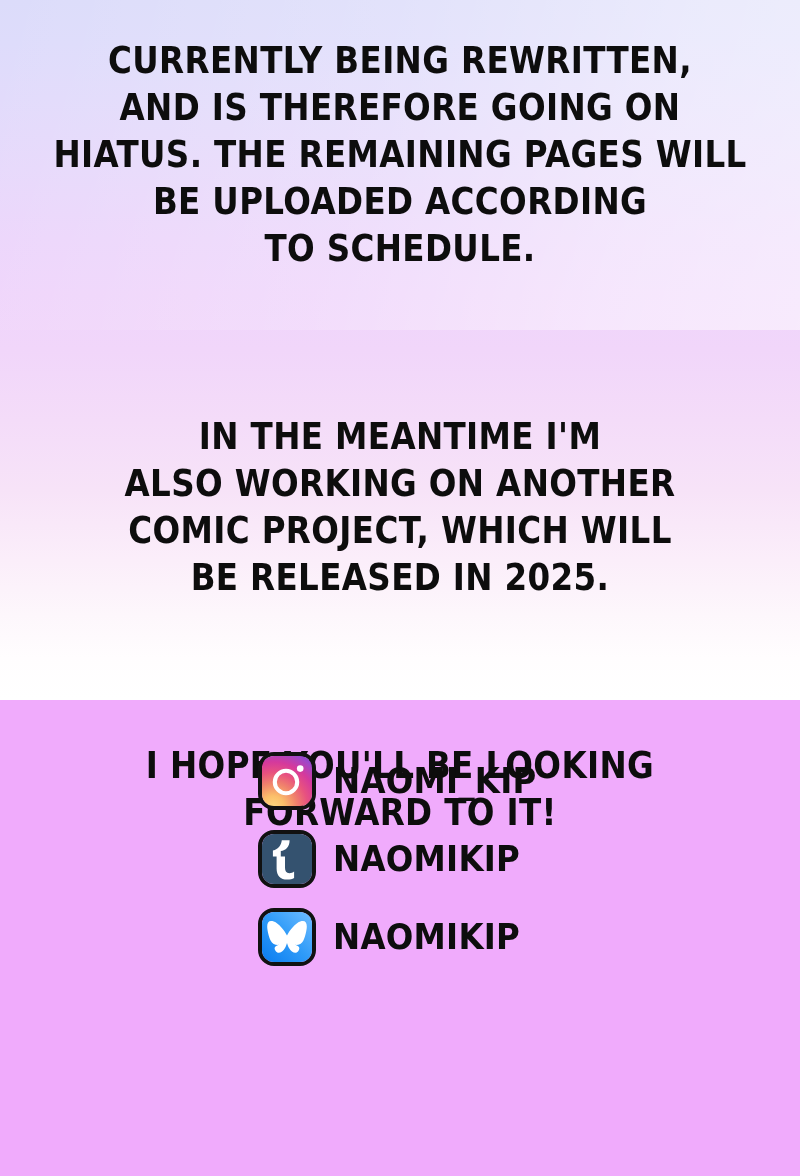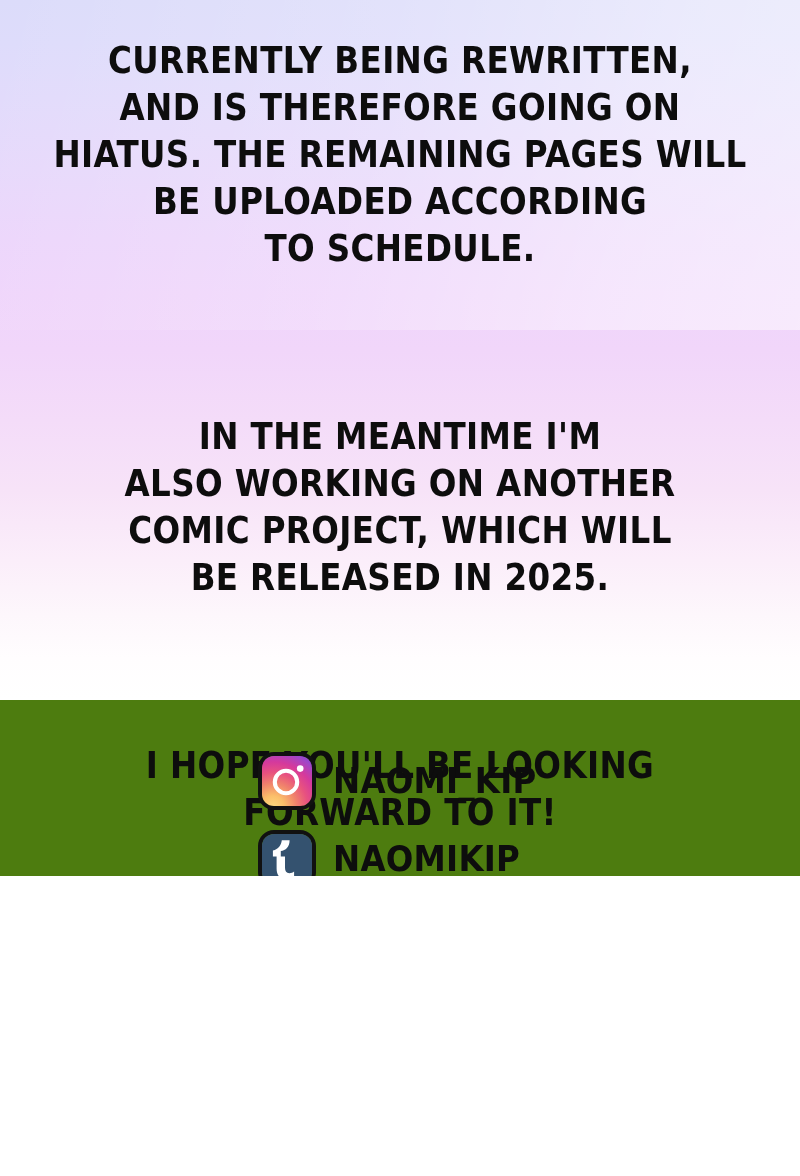--- a/index.html
+++ b/index.html
@@ -10,22 +10,22 @@
     width: 800px;
     height: 1176px;
     background: #ffffff;
     font-family: "Liberation Sans", sans-serif;
     overflow: hidden;
   }
 
   #page {
     position: relative;
     width: 800px;
-    height: 876px;
-    background: #4d7c0f;
+    height: 1176px;
+    background: #f0abfc;
     overflow: hidden;
   }
 
   
   #gradient-bg {
     position: absolute;
     left: 0;
     top: 0;
     width: 800px;
     height: 700px;

